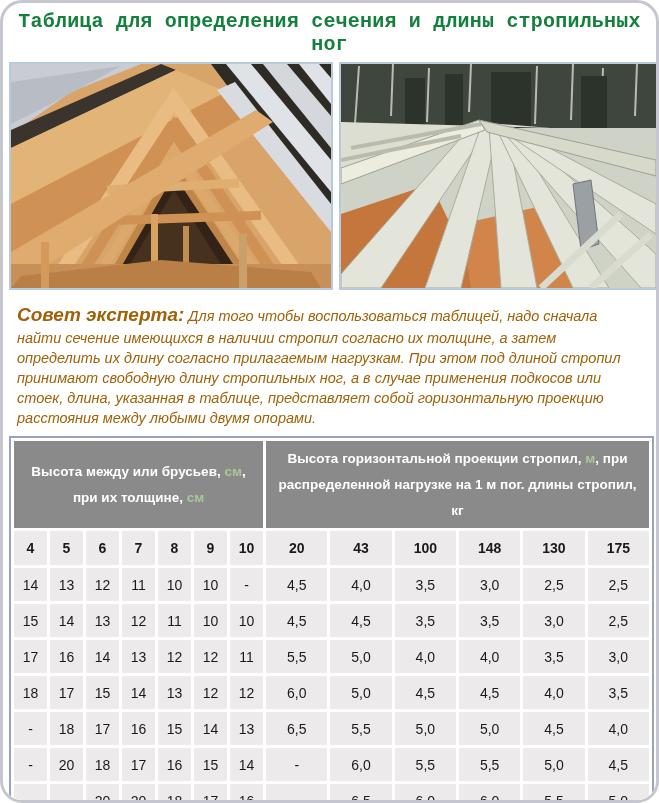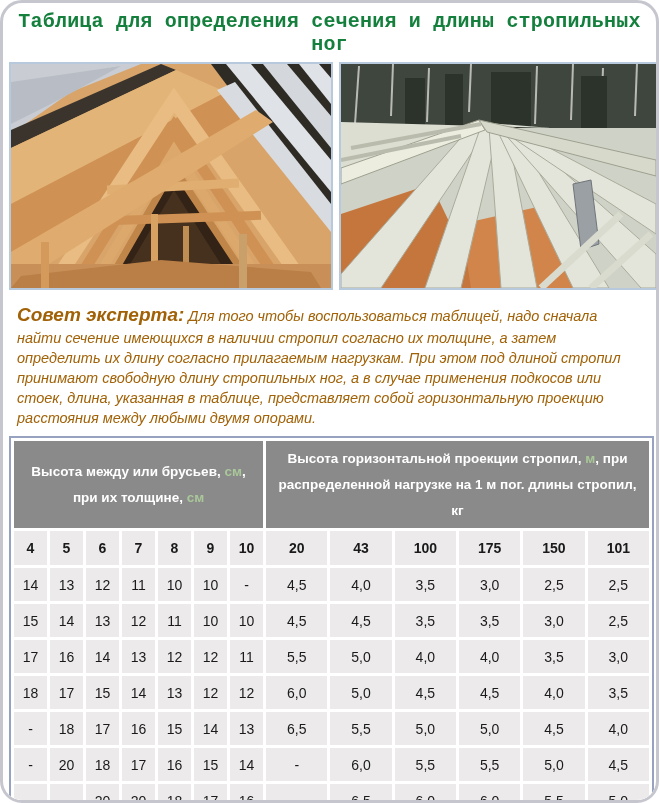--- a/index.html
+++ b/index.html
@@ -218,23 +218,23 @@
           <th class="colhead">4</th>
           <th class="colhead">5</th>
           <th class="colhead">6</th>
           <th class="colhead">7</th>
           <th class="colhead">8</th>
           <th class="colhead">9</th>
           <th class="colhead">10</th>
           <th class="colhead">20</th>
           <th class="colhead">43</th>
           <th class="colhead">100</th>
+          <th class="colhead">148</th>
+          <th class="colhead">130</th>
           <th class="colhead">175</th>
-          <th class="colhead">150</th>
-          <th class="colhead">101</th>
         </tr>
       </thead>
     <tbody>
         <tr>
           <td class="cell">14</td>
           <td class="cell">13</td>
           <td class="cell">12</td>
           <td class="cell">11</td>
           <td class="cell">10</td>
           <td class="cell">10</td>

